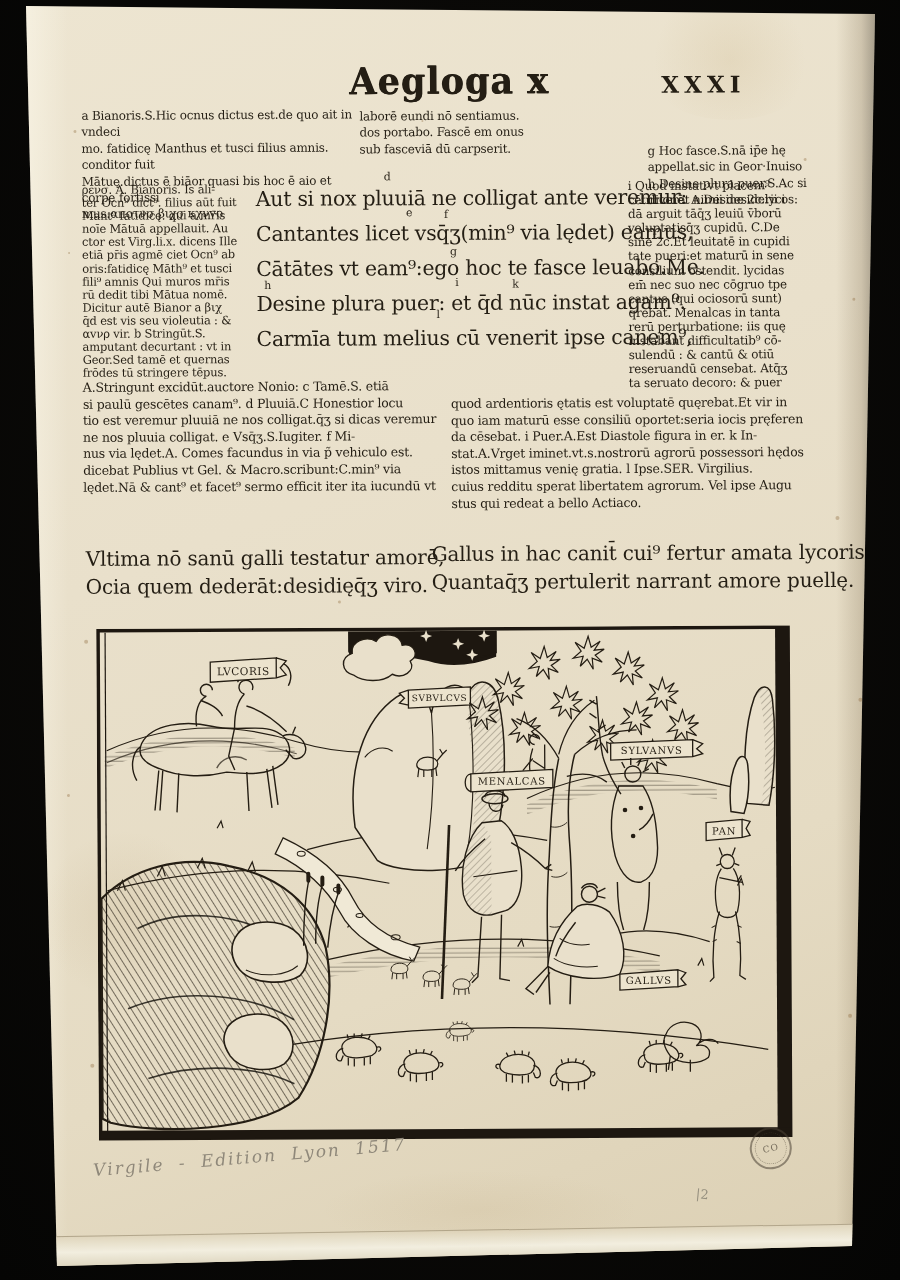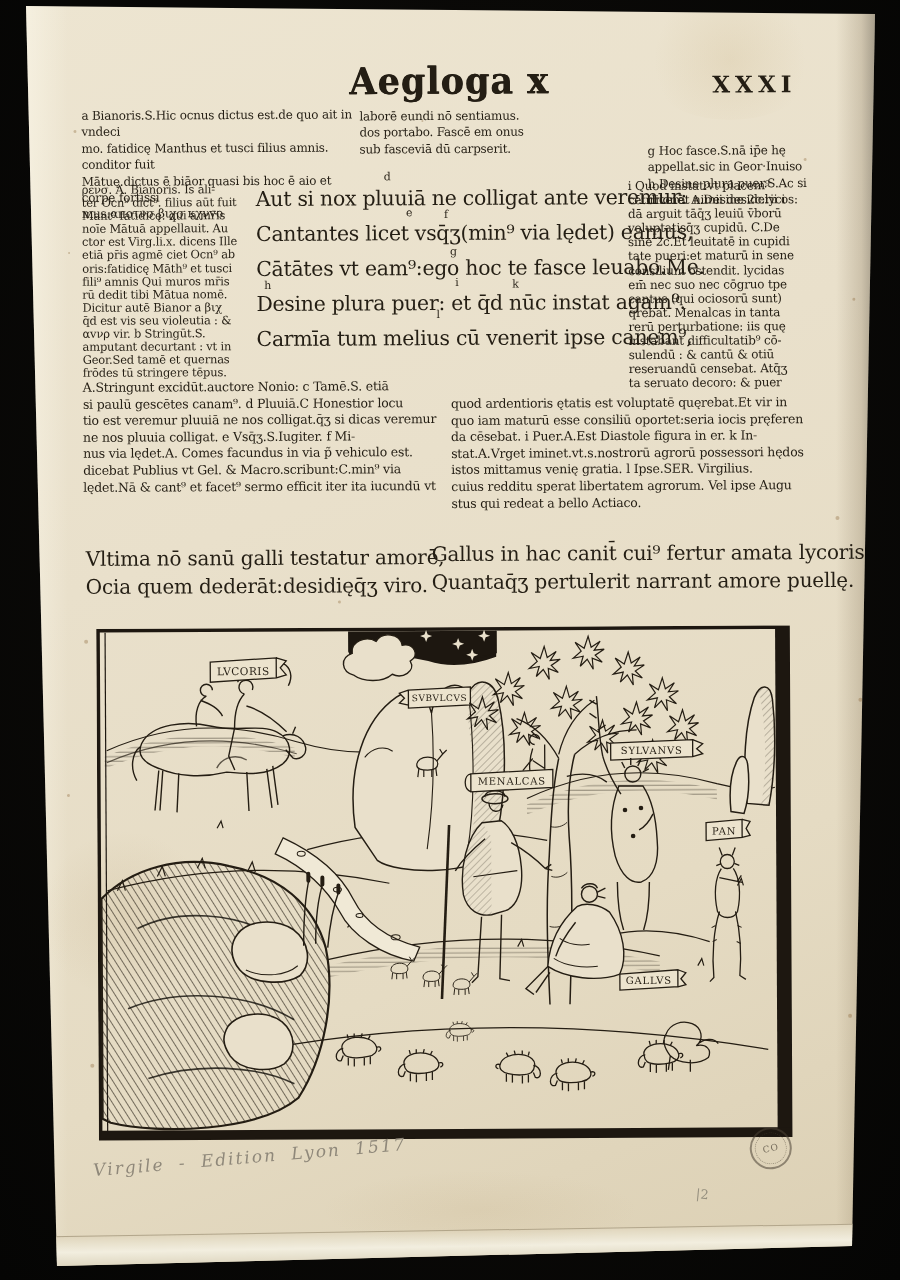--- a/index.html
+++ b/index.html
@@ -59,21 +59,21 @@
   <div class="edge-shade-r"></div>
   <div class="bottom-sliver"></div>
 
   <div class="stain" style="left:640px;top:0px;width:180px;height:120px;background:radial-gradient(circle,rgba(185,155,95,.14),transparent 70%);"></div>
   <div class="stain" style="left:40px;top:830px;width:170px;height:170px;background:radial-gradient(circle,rgba(165,135,85,.12),transparent 70%);"></div>
   <div class="stain" style="left:320px;top:1170px;width:320px;height:80px;background:radial-gradient(ellipse,rgba(175,145,95,.10),transparent 70%);"></div>
 
   <div class="print">
 
     <div class="title" style="left:352px;top:60px;">Aegloga x</div>
-    <div class="folio" style="left:715px;top:72px;">XXXI</div>
+    <div class="folio" style="left:664px;top:72px;">XXXI</div>
 
     <div class="col blk" style="left:84px;top:106px;width:284px;">a   Bianoris.S.Hic ocnus dictus est.de quo ait in vndeci
 mo. fatidicę Manthus et tusci filius amnis. conditor fuit
 Mātuę.dictus ē biāor quasi bis hoc ē aio et corpe fortissi
 mus.αποτνσ βιχσ κχνvο</div>
     <div class="col blk" style="left:362px;top:108px;width:262px;">laborē eundi nō sentiamus.
 dos portabo. Fascē em onus
 sub fasceviā dū carpserit.</div>
     <div class="col blk" style="left:650px;top:108px;width:200px;margin-top:36px;">g   Hoc fasce.S.nā ip̄e hę
 appellat.sic in Geor·Inuiso

